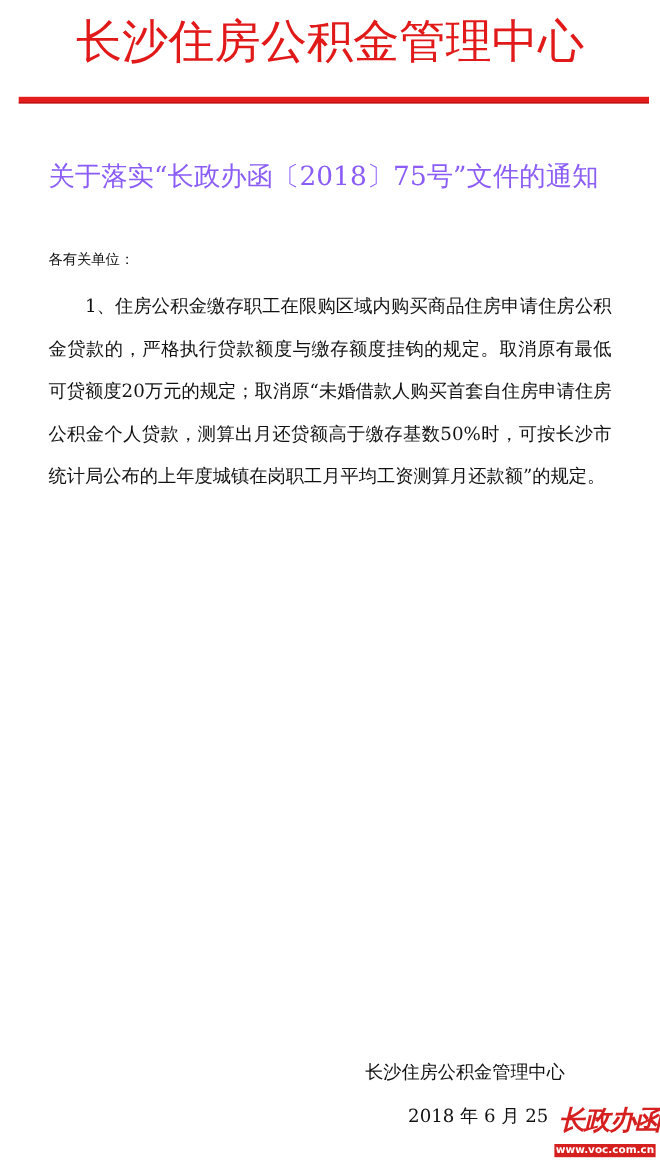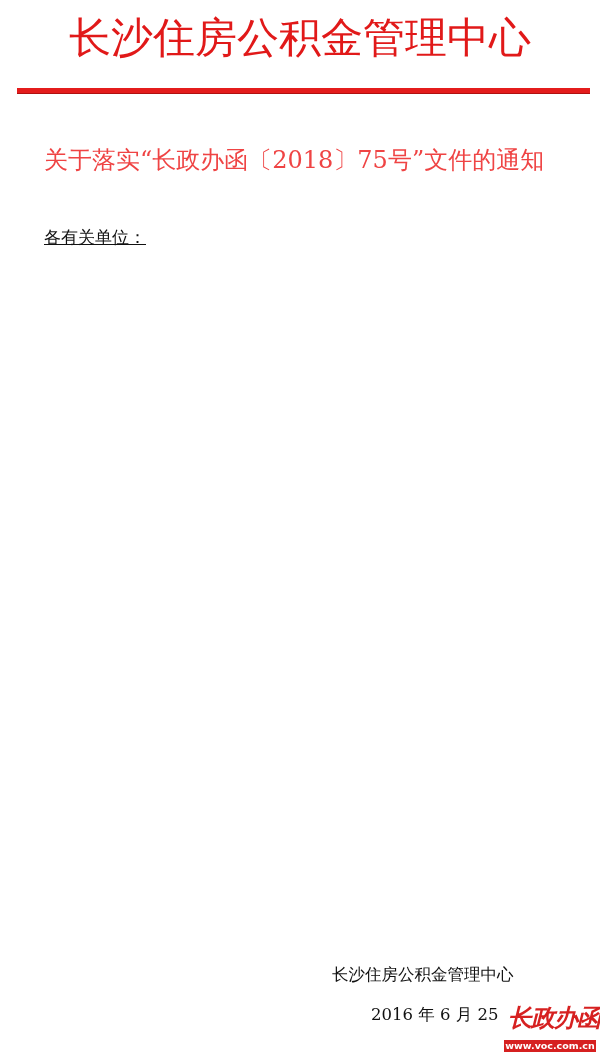--- a/index.html
+++ b/index.html
@@ -4,22 +4,22 @@
 <style>
   html, body { margin: 0; padding: 0; background: #ffffff; }
   body { width: 600px; height: 1059px; position: relative; overflow: hidden;
          font-family: "DejaVu Serif", "Liberation Serif", serif; color: #111; }
   .org-title { position: absolute; left: 0; top: 10px; width: 600px; text-align: center;
                font-size: 42px; color: #e11919; letter-spacing: 0px; line-height: 56px;
                font-family: "DejaVu Serif", serif; }
   .red-rule { position: absolute; left: 17px; top: 88px; width: 573px; height: 5px;
               background: #e41c1c; border-bottom: 1px solid #b01010; }
   .doc-title { position: absolute; left: 44px; top: 143px; width: 540px;
-               font-size: 24px; line-height: 34px; white-space: nowrap; color: #ef4444; }
-  .salutation { position: absolute; left: 44px; top: 225px; font-size: 17px; line-height: 24px; text-decoration: underline; }
+               font-size: 24px; line-height: 34px; white-space: nowrap; color: #8b5cf6; }
+  .salutation { position: absolute; left: 44px; top: 225px; font-size: 13px; line-height: 24px; }
   .body { position: absolute; left: 44px; top: 260px; width: 512px; font-size: 16.6px;
           line-height: 38.6px; text-align: justify; }
   .para { margin: 0; text-indent: 2em; }
   .signature { position: absolute; left: 332px; top: 963px; font-size: 16.5px; line-height: 24px; }
   .date { position: absolute; left: 371px; top: 1003px; font-size: 16.5px; line-height: 24px; }
   .watermark { position: absolute; left: 500px; top: 1000px; width: 100px; height: 59px; }
   .wm-text { position: absolute; left: 8px; top: 2px; font-size: 24px; color: #d62020;
              font-style: italic; font-weight: bold; letter-spacing: -1px; font-family: "DejaVu Serif", serif; }
   .wm-url { position: absolute; left: 4px; top: 40px; width: 92px; height: 12px; background: #d62020;
             color: #fff; font-size: 9.5px; line-height: 12px; text-align: center;
@@ -29,21 +29,22 @@
 <body>
 
 <div class="org-title">长沙住房公积金管理中心</div>
 <div class="red-rule"></div>
 
 <div class="doc-title">关于落实“长政办函〔2018〕75号”文件的通知</div>
 
 <div class="salutation">各有关单位：</div>
 
 <div class="body">
+  <p class="para">1、住房公积金缴存职工在限购区域内购买商品住房申请住房公积金贷款的，严格执行贷款额度与缴存额度挂钩的规定。取消原有最低可贷额度20万元的规定；取消原“未婚借款人购买首套自住房申请住房公积金个人贷款，测算出月还贷额高于缴存基数50%时，可按长沙市统计局公布的上年度城镇在岗职工月平均工资测算月还款额”的规定。</p>
 </div>
 
 <div class="signature">长沙住房公积金管理中心</div>
-<div class="date">2016 年 6 月 25</div>
+<div class="date">2018 年 6 月 25</div>
 
 <div class="watermark">
   <div class="wm-text">长政办函</div>
   <div class="wm-url">www.voc.com.cn</div>
 </div>
 
 </body></html>

